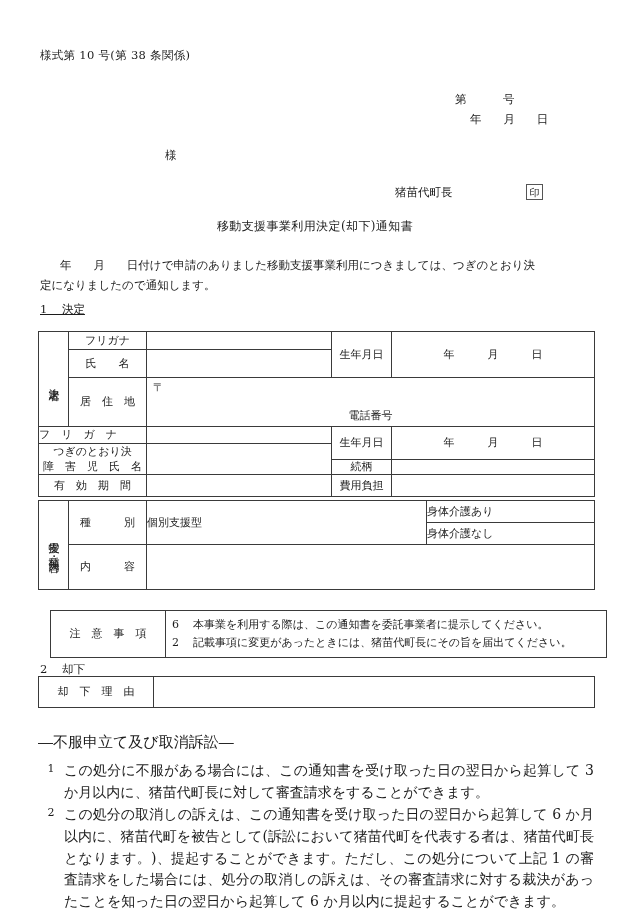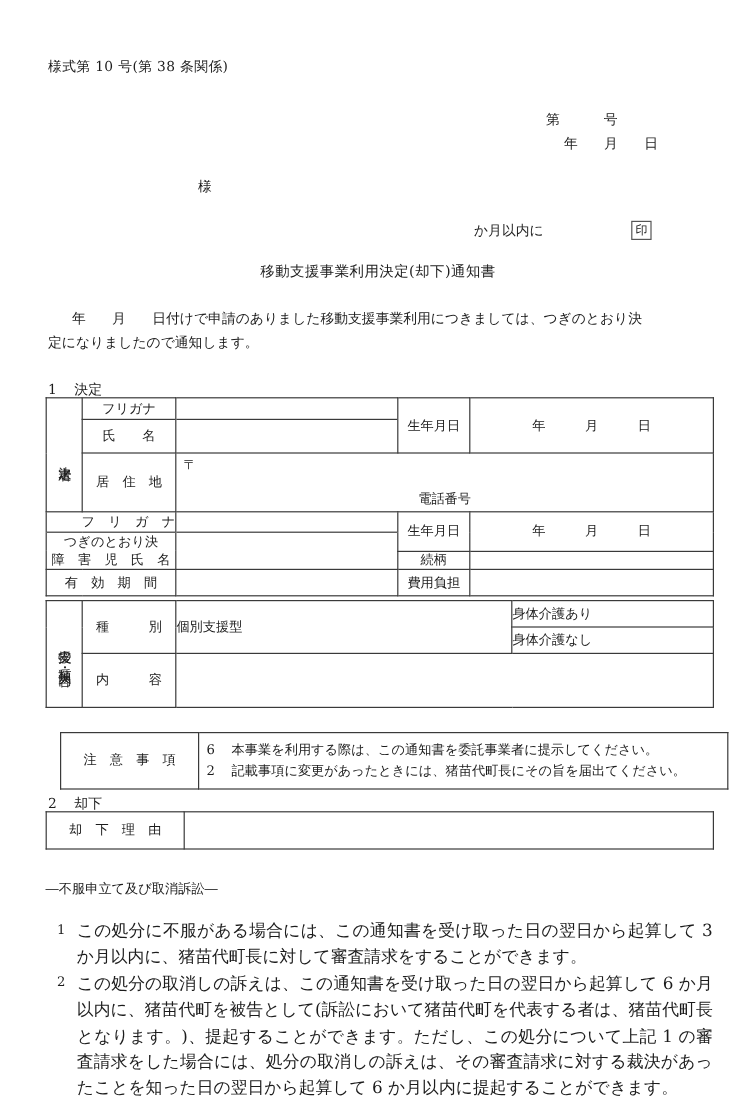--- a/index.html
+++ b/index.html
@@ -74,39 +74,39 @@
   #intro-line2 {
     left: 40px; top: 278px;
     font-size: 11.5px;
   }
 
   
   .section-label {
     font-size: 11.5px;
     white-space: pre;
   }
-  #sec1-label { left: 40px; top: 317px; }
+  #sec1-label { left: 40px; top: 302px; text-decoration: underline; }
   #sec2-label { left: 40px; top: 662px; text-align: center; }
 
   
   table.form {
     position: absolute;
     border-collapse: collapse;
     table-layout: fixed;
     font-size: 11px;
   }
   table.form td {
     border: 1px solid #3a3a3a;
     padding: 0;
     vertical-align: middle;
     font-size: 11px;
     line-height: 1.25;
   }
   .lbl-c { text-align: center; }
-  .lbl-sp { text-align: right; white-space: pre; }
+  .lbl-sp { text-align: left; white-space: pre; }
   .dashed-bottom { border-bottom: 1px dashed #555 !important; }
   .no-bottom { border-bottom: none !important; }
   .no-top { border-top: none !important; }
 
   
   .vert {
     text-align: center;
   }
   .vert span {
     writing-mode: vertical-rl;
@@ -130,22 +130,22 @@
   }
 
   
   #appeal {
     position: absolute;
     left: 38px; top: 733px;
     width: 556px;
     font-size: 11px;
   }
   #appeal-title {
-    font-size: 11px;
-    margin-bottom: 18px;
+    font-size: 15px;
+    margin-bottom: 8px;
   }
   .appeal-item {
     display: flex;
     margin-top: 1px;
   }
   .appeal-num {
     width: 26px;
     flex: 0 0 26px;
     text-align: center;
     font-size: 11px;
@@ -166,21 +166,21 @@
 
 <div class="page">
 
   <div class="abs" id="form-code">様式第 10 号(第 38 条関係)</div>
 
   <div class="abs" id="doc-number">第          号</div>
   <div class="abs" id="doc-date">年      月      日</div>
 
   <div class="abs" id="addressee">様</div>
 
-  <div class="abs" id="issuer">か月以内に</div>
+  <div class="abs" id="issuer">猪苗代町長</div>
   <div class="abs" id="seal-box">印</div>
 
   <div class="abs" id="doc-title">移動支援事業利用決定(却下)通知書</div>
 
   <div class="abs" id="intro-line1">年      月      日付けで申請のありました移動支援事業利用につきましては、つぎのとおり決</div>
   <div class="abs" id="intro-line2">定になりましたので通知します。</div>
 
   <div class="abs section-label" id="sec1-label">1    決定</div>
 
   <table class="form" id="table1">

